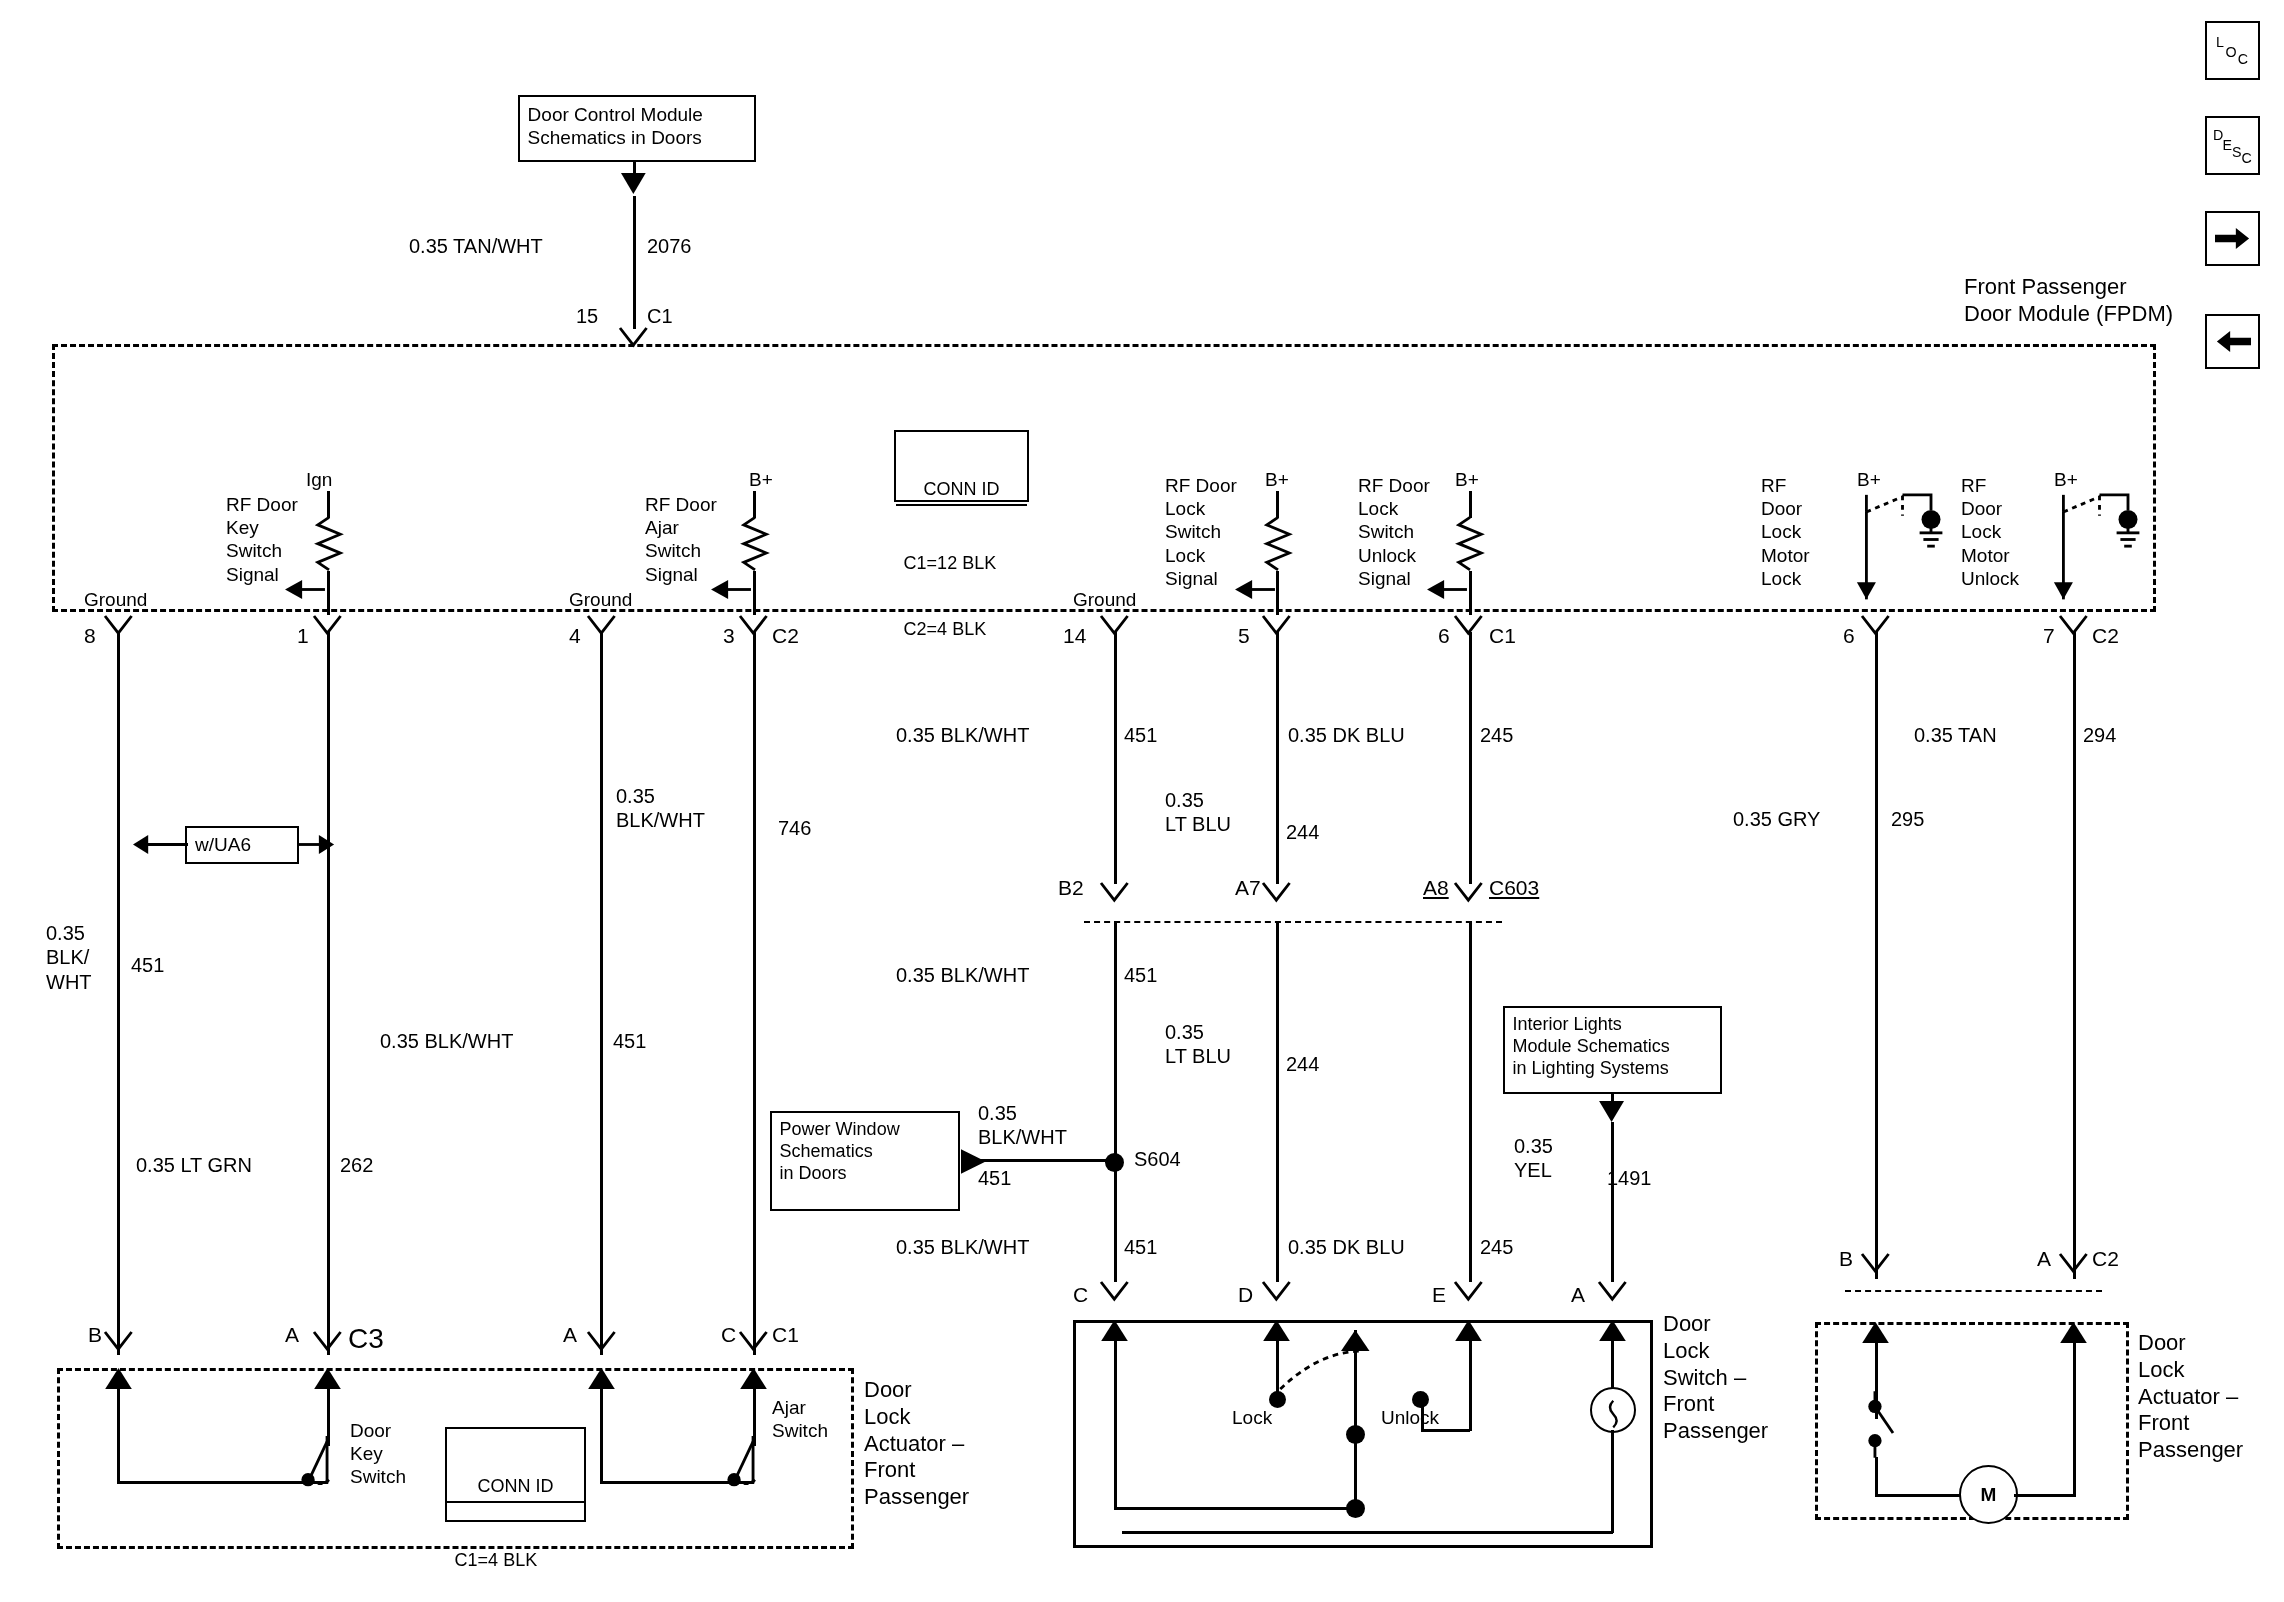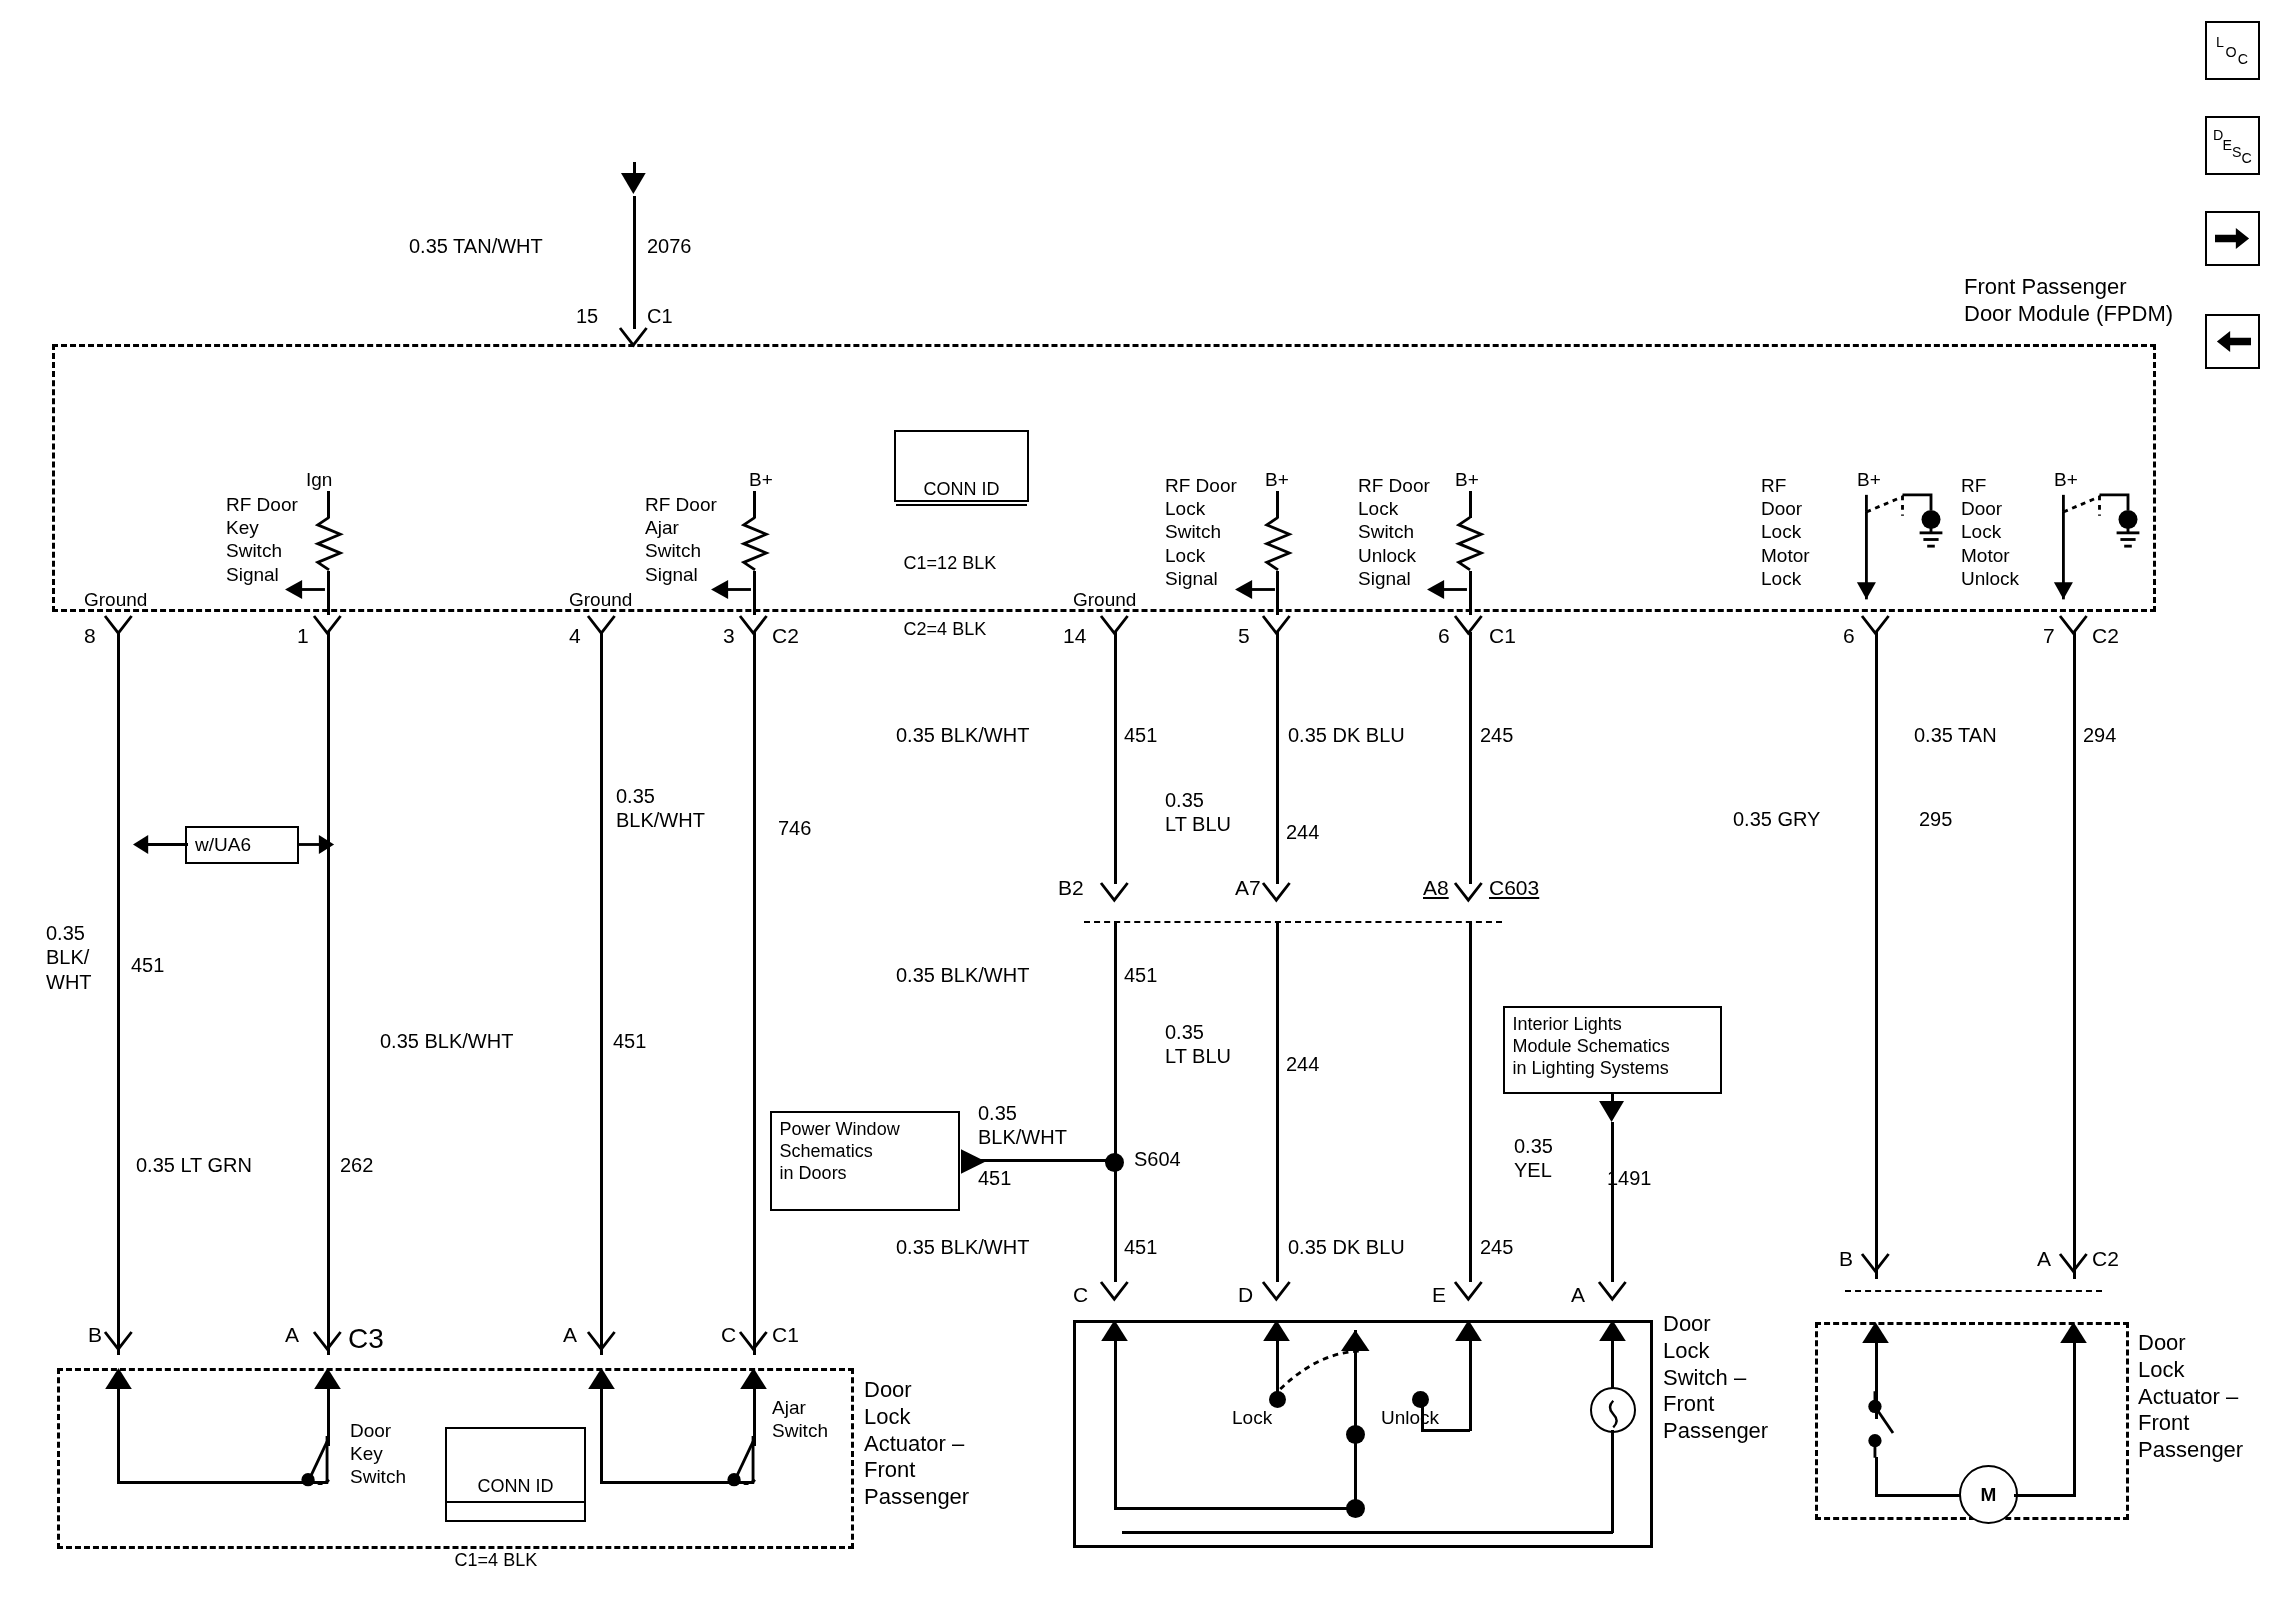--- a/index.html
+++ b/index.html
@@ -42,20 +42,22 @@
     <svg width="36" height="25" viewBox="0 0 38 26">
         <polygon points="0,9 22,9 22,2 36,13 22,24 22,17 0,17" fill="#000"></polygon>
       </svg>
   </div>
   <div class="navbtn" style="left:2205px;top:314px;width:55px;height:55px;">
     <svg width="36" height="25" viewBox="0 0 38 26">
         <polygon points="38,9 16,9 16,2 2,13 16,24 16,17 38,17" fill="#000"></polygon>
       </svg>
   </div>
 
+  <div class="txtbox" style="left:518px;top:95px;width:238px;height:67px;text-align:left;font-size:19px;"><span>Door Control Module
+Schematics in Doors</span></div>
 
   <div class="vline" style="left:633px;top:162px;height:15px;"></div>
   <svg style="left:621px;top:173px;width:28.5px;height:23px;" viewBox="0 0 30 24" width="28.5" height="23">
       <polygon points="0,0 26,0 13,22" fill="#000"></polygon>
     </svg>
 
   <div class="vline" style="left:633px;top:196px;height:133px;"></div>
   <div class="lbl" style="left:409px;top:234px;">0.35 TAN/WHT</div>
   <div class="lbl" style="left:647px;top:234px;">2076</div>
   <div class="lbl" style="left:576px;top:304px;">15</div>
@@ -249,21 +251,21 @@
   <div class="lbl" style="left:896px;top:723px;">0.35 BLK/WHT</div>
   <div class="lbl" style="left:1124px;top:723px;">451</div>
   <div class="lbl" style="left:1165px;top:788px;">0.35
 LT BLU</div>
   <div class="lbl" style="left:1286px;top:820px;">244</div>
   <div class="lbl" style="left:1288px;top:723px;">0.35 DK BLU</div>
   <div class="lbl" style="left:1480px;top:723px;">245</div>
   <div class="lbl" style="left:1914px;top:723px;">0.35 TAN</div>
   <div class="lbl" style="left:2083px;top:723px;">294</div>
   <div class="lbl" style="left:1733px;top:807px;">0.35 GRY</div>
-  <div class="lbl" style="left:1891px;top:807px;margin-left:28px;">295</div>
+  <div class="lbl" style="left:1891px;top:807px;">295</div>
 
   <div class="lbl" style="left:616px;top:784px;">0.35
 BLK/WHT</div>
   <div class="lbl" style="left:778px;top:816px;">746</div>
 
   <div class="box" style="left:185px;top:826px;width:114px;height:38px;"></div>
   <div class="lbl" style="left:195px;top:833px;font-size:19px;">w/UA6</div>
   <svg style="left:133px;top:833px;width:55px;height:23px;" viewBox="0 0 58 24" width="55" height="23">
       <polygon points="0,12 16,2 16,22" fill="#000"></polygon>
       <line x1="14" y1="12" x2="58" y2="12" stroke="#000" stroke-width="3"></line>

